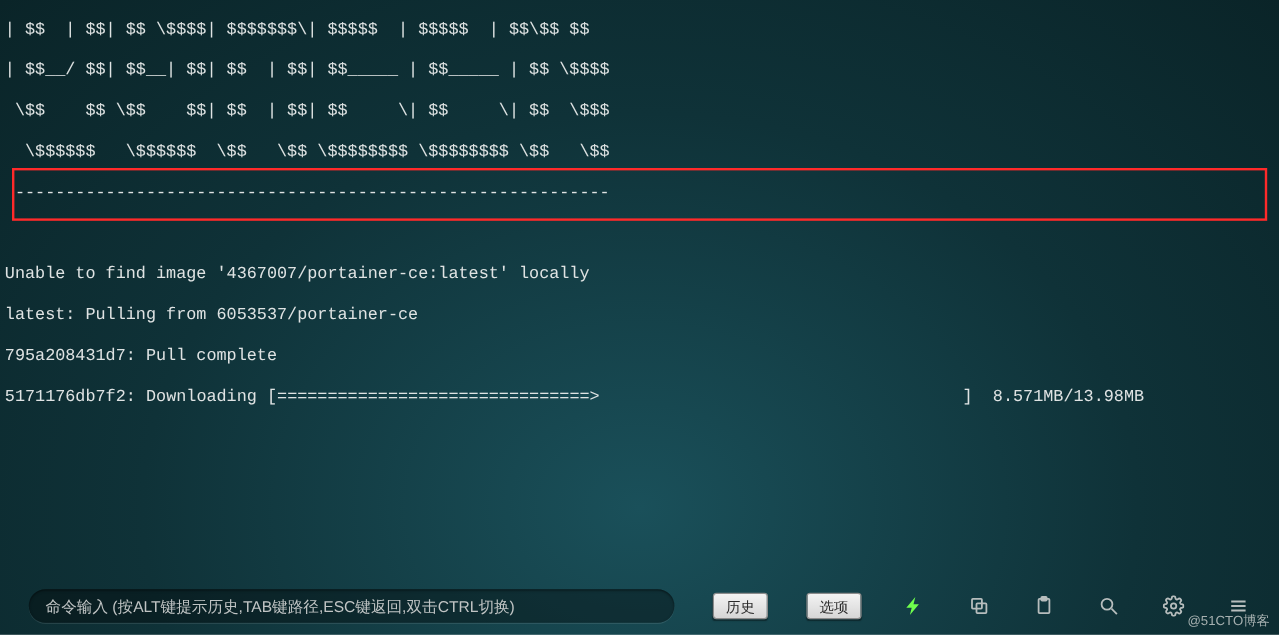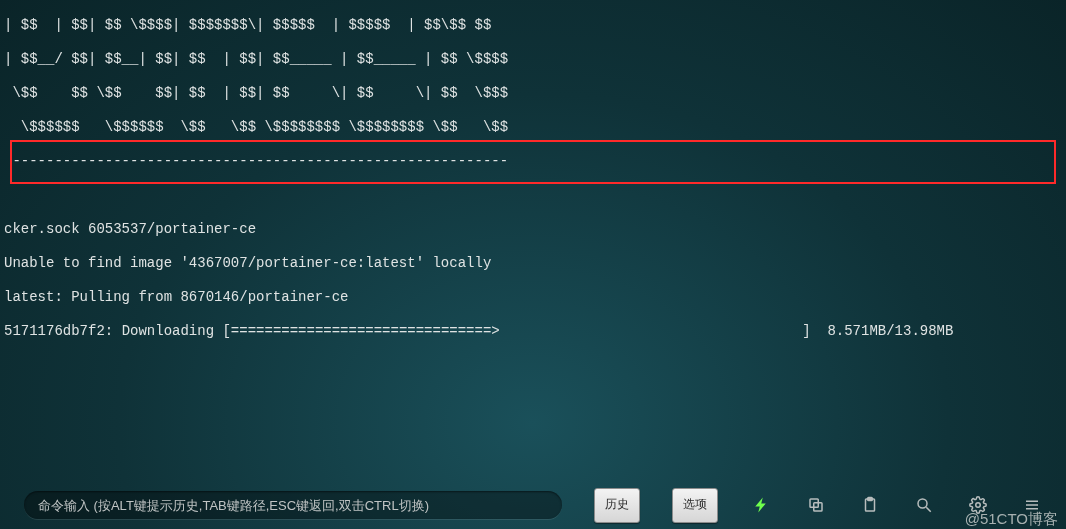--- a/index.html
+++ b/index.html
@@ -58,25 +58,25 @@
     align-items: center;
     padding: 0 14px;
     box-shadow: inset 0 1px 2px rgba(0,0,0,0.5), 0 1px 0 rgba(255,255,255,0.1);
   }
   .cmd-input-wrap span {
     color: #c0c4c4;
     font-family: "Microsoft YaHei", "PingFang SC", sans-serif;
     font-size: 13px;
   }
   .btn {
-    height: 35px;
+    height: 22px;
     line-height: 22px;
     padding: 0 10px;
     margin-left: 8px;
-    font-family: Liberation Mono, monospace;
+    font-family: Liberation Serif, serif;
     font-size: 12px;
     color: #2b2b2b;
     background: linear-gradient(#f3f3f3, #d6d6d6);
     border: 1px solid #8c8c8c;
     border-radius: 3px;
     cursor: pointer;
     box-shadow: 0 1px 1px rgba(0,0,0,0.4);
   }
   .icon-btn {
     width: 20px;
@@ -88,37 +88,37 @@
     cursor: pointer;
     color: #b7bdbd;
   }
   .icon-btn svg { width: 18px; height: 18px; }
   .bolt { color: #6fff4d; }
   .watermark {
     position: absolute;
     right: 8px;
     bottom: 2px;
     font-family: "Microsoft YaHei", sans-serif;
-    font-size: 15px;
+    font-size: 11px;
     color: #a6b0b0;
   }
 </style>
 </head>
 <body>
 
 <div class="terminal">
 <span class="line">| $$  | $$| $$ \$$$$| $$$$$$$\| $$$$$  | $$$$$  | $$\$$ $$</span>
 <span class="line">| $$__/ $$| $$__| $$| $$  | $$| $$_____ | $$_____ | $$ \$$$$</span>
 <span class="line"> \$$    $$ \$$    $$| $$  | $$| $$     \| $$     \| $$  \$$$</span>
 <span class="line">  \$$$$$$   \$$$$$$  \$$   \$$ \$$$$$$$$ \$$$$$$$$ \$$   \$$</span>
 <span class="line"> -----------------------------------------------------------</span>
 <span class="line"> </span>
-<span class="line">cker.sock 6053537/portainer-ce</span>
 <span class="line">Unable to find image '4367007/portainer-ce:latest' locally</span>
-<span class="line">latest: Pulling from 8670146/portainer-ce</span>
+<span class="line">latest: Pulling from 6053537/portainer-ce</span>
+<span class="line">795a208431d7: Pull complete</span>
 <span class="line"><span>5171176db7f2</span>: <span>Downloading</span> <span>[===============================&gt;                                    ]</span>  <span>8.571MB/13.98MB</span></span>
 
 
 
 
 
 
 
 
 

